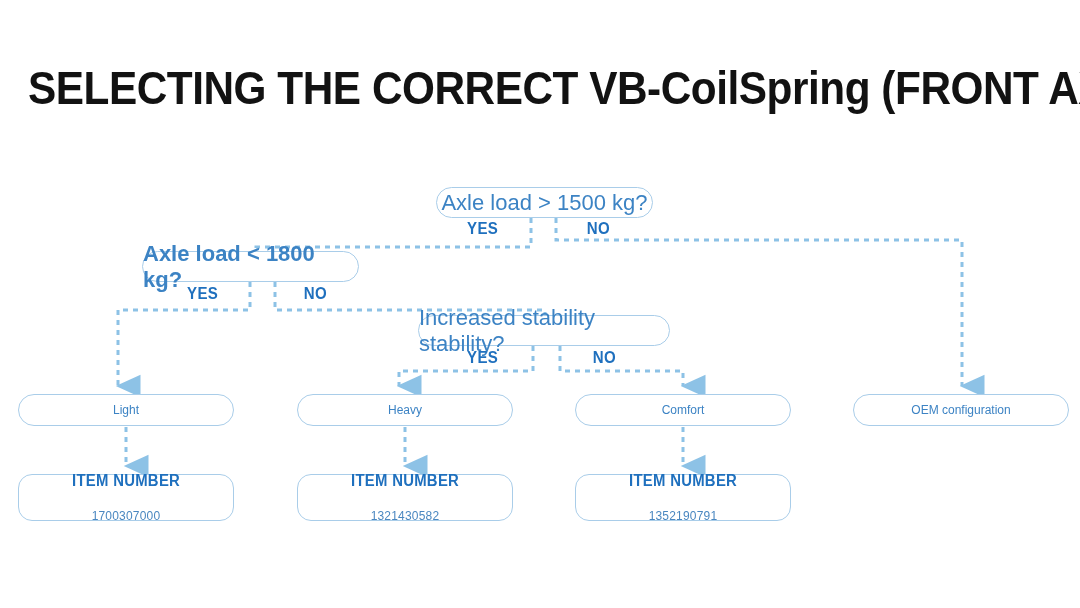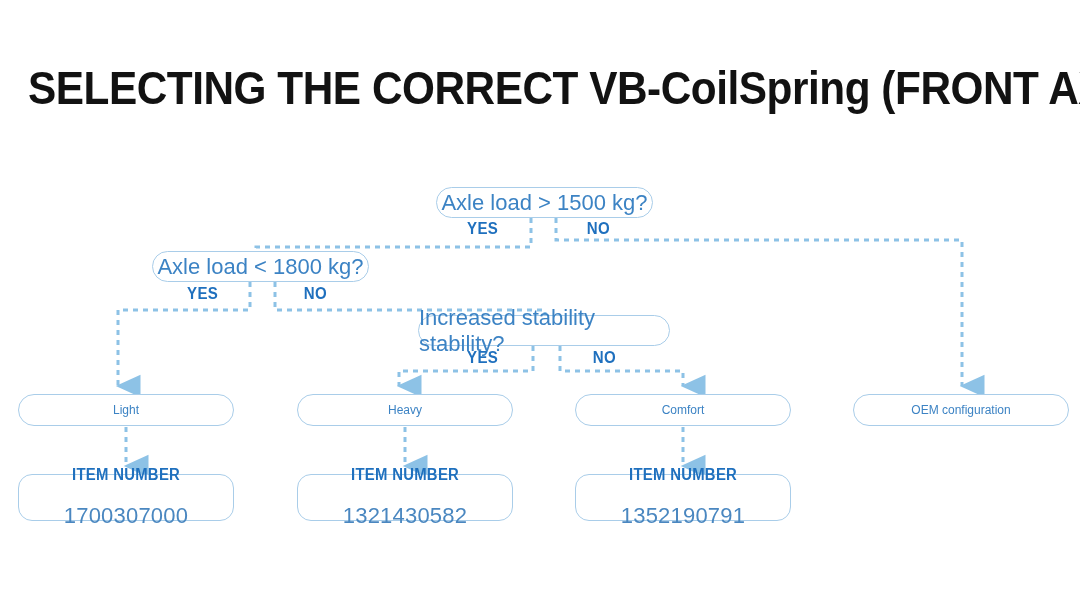--- a/index.html
+++ b/index.html
@@ -64,21 +64,21 @@
     gap:19px;
   }
   .item-label{
     font-weight:bold;
     font-size:16px;
     letter-spacing:0.3px;
     color:#1f70be;
     transform:scaleX(0.93);
   }
   .item-value{
-    font-size:22px;
+    font-size:12px;
     color:#4a87c0;
     letter-spacing:0.2px;
   }
 
   
   .branch{
     position:absolute;
     font-weight:bold;
     font-size:16px;
     color:#1f70be;
@@ -119,21 +119,21 @@
       <path d="M683,427 L683,466" marker-end="url(#arrow)"></path>
     </g>
   </svg>
 
   <div class="node decision" style="left:436px; top:187px; width:217px;">
     <span>Axle load &gt; 1500 kg?</span>
   </div>
   <div class="branch" style="left:466px; top:220px;">YES</div>
   <div class="branch" style="left:586px; top:220px;">NO</div>
 
-  <div class="node decision" style="left:152px; top:251px; width:217px;">
+  <div class="node decision" style="left:142px; top:251px; width:217px;font-weight:bold;">
     <span>Axle load &lt; 1800 kg?</span>
   </div>
   <div class="branch" style="left:186px; top:285px;">YES</div>
   <div class="branch" style="left:303px; top:285px;">NO</div>
 
   <div class="node decision" style="left:418px; top:315px; width:252px;">
     <span>Increased stability stability?</span>
   </div>
   <div class="branch" style="left:466px; top:349px;">YES</div>
   <div class="branch" style="left:592px; top:349px;">NO</div>

